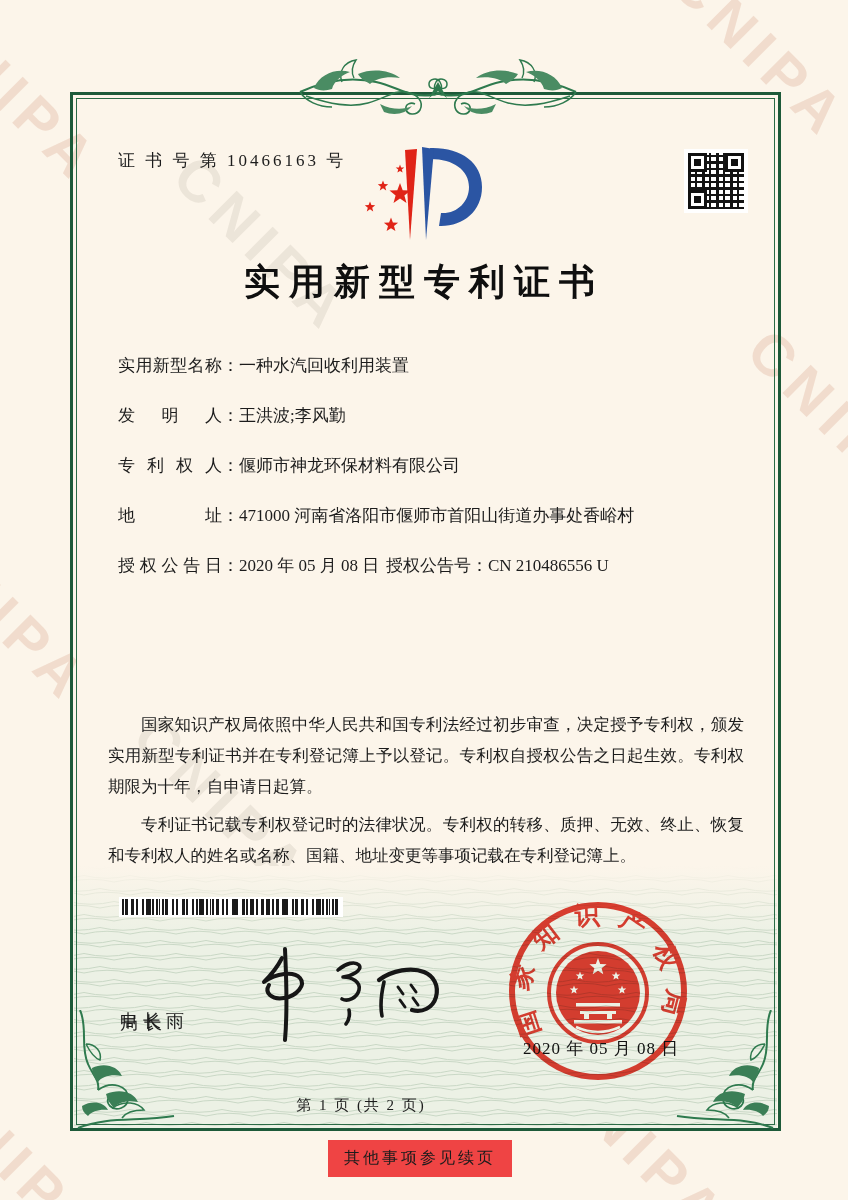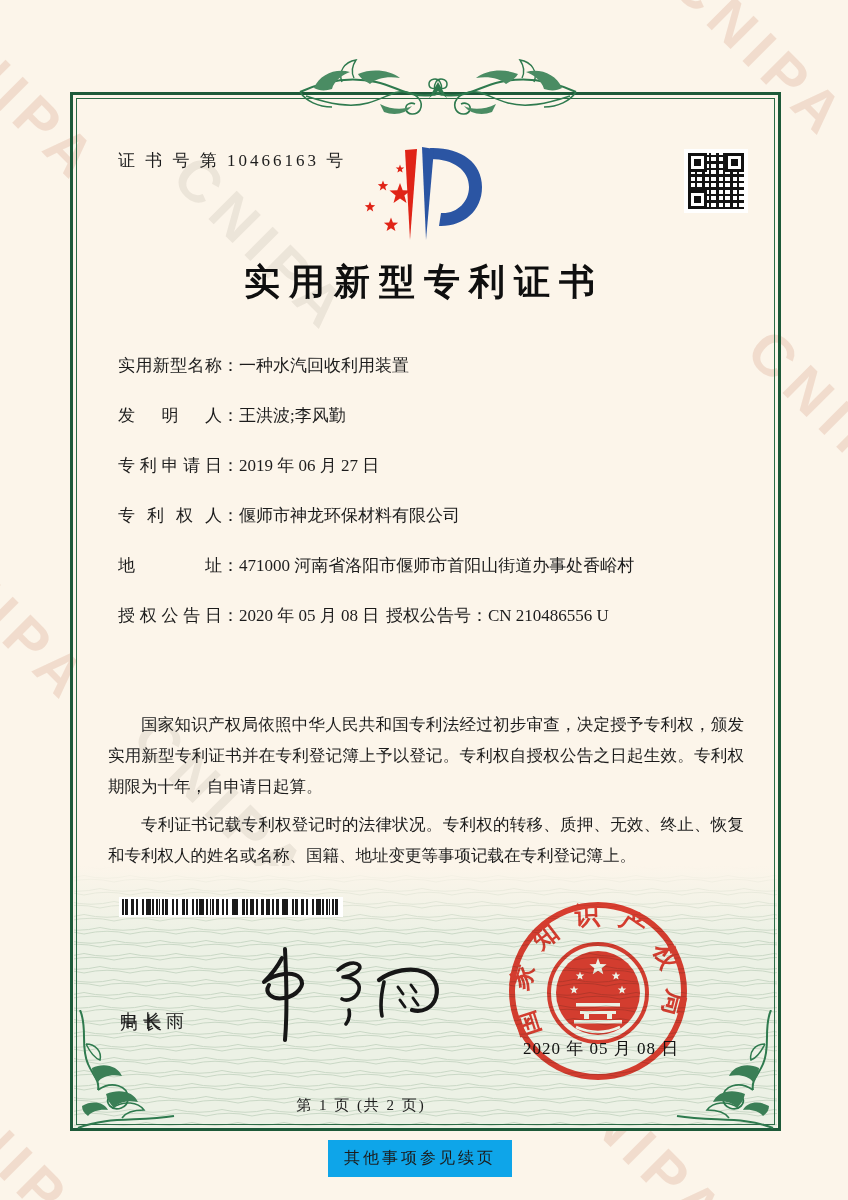--- a/index.html
+++ b/index.html
@@ -60,21 +60,21 @@
     repeating-linear-gradient(90deg,#1a1a1a 0 2px,transparent 2px 4px,#1a1a1a 4px 6px,transparent 6px 10px),
     repeating-linear-gradient(90deg,transparent 0 3px,#1a1a1a 3px 4px,transparent 4px 9px,#1a1a1a 9px 12px,transparent 12px 17px);}
   .sig-title{position:absolute;left:120px;top:974px;font-size:18px;letter-spacing:6px;z-index:4;margin-top:37px;}
   .sig-name{position:absolute;left:120px;top:1009px;font-size:18px;letter-spacing:5px;z-index:4;}
   .sig-script{position:absolute;left:252px;top:946px;z-index:4;}
   .seal{position:absolute;left:504px;top:895px;z-index:4;opacity:0.93;mix-blend-mode:multiply;}
   .seal-date{position:absolute;left:501px;top:1037px;width:200px;text-align:center;
     font-size:17px;letter-spacing:1px;color:#111;z-index:4;}
   .page-num{position:absolute;left:0;top:1096px;width:722px;text-align:center;
     font-size:15px;letter-spacing:2px;z-index:4;}
-  .cont-note{position:absolute;left:328px;top:1140px;background:#0ea5e9;
+  .cont-note{position:absolute;left:328px;top:1140px;background:#ef4444;
     padding:8px 16px;font-size:16px;letter-spacing:3px;z-index:4;}
 </style>
 </head>
 <body>
 
 <div class="page">
 
   <span class="wm" style="left:-42px;top:-8px">CNIPA</span>
   <span class="wm" style="left:706px;top:-52px">CNIPA</span>
   <span class="wm faint" style="left:208px;top:142px">CNIPA</span>
@@ -210,23 +210,20 @@
   <div class="title">实用新型专利证书</div>
 
   <div class="fields">
     <div class="frow">
       <span class="flabel">实用新型名称</span><span>：</span><span class="fval">一种水汽回收利用装置</span>
     </div>
     <div class="frow">
       <span class="flabel">发明人</span><span>：</span><span class="fval">王洪波;李风勤</span>
     </div>
     <div class="frow">
-      <span class="flabel">专利申请日</span><span>：</span><span class="fval">2019 年 06 月 27 日</span>
-    </div>
-    <div class="frow">
       <span class="flabel">专利权人</span><span>：</span><span class="fval">偃师市神龙环保材料有限公司</span>
     </div>
     <div class="frow">
       <span class="flabel">地址</span><span>：</span><span class="fval">471000 河南省洛阳市偃师市首阳山街道办事处香峪村</span>
     </div>
     <div class="frow">
       <span class="flabel">授权公告日</span><span>：</span><span class="fval">2020 年 05 月 08 日</span>
       <span class="fpair2">
         <span>授权公告号</span><span>：</span><span class="fval">CN 210486556 U</span>
       </span>

